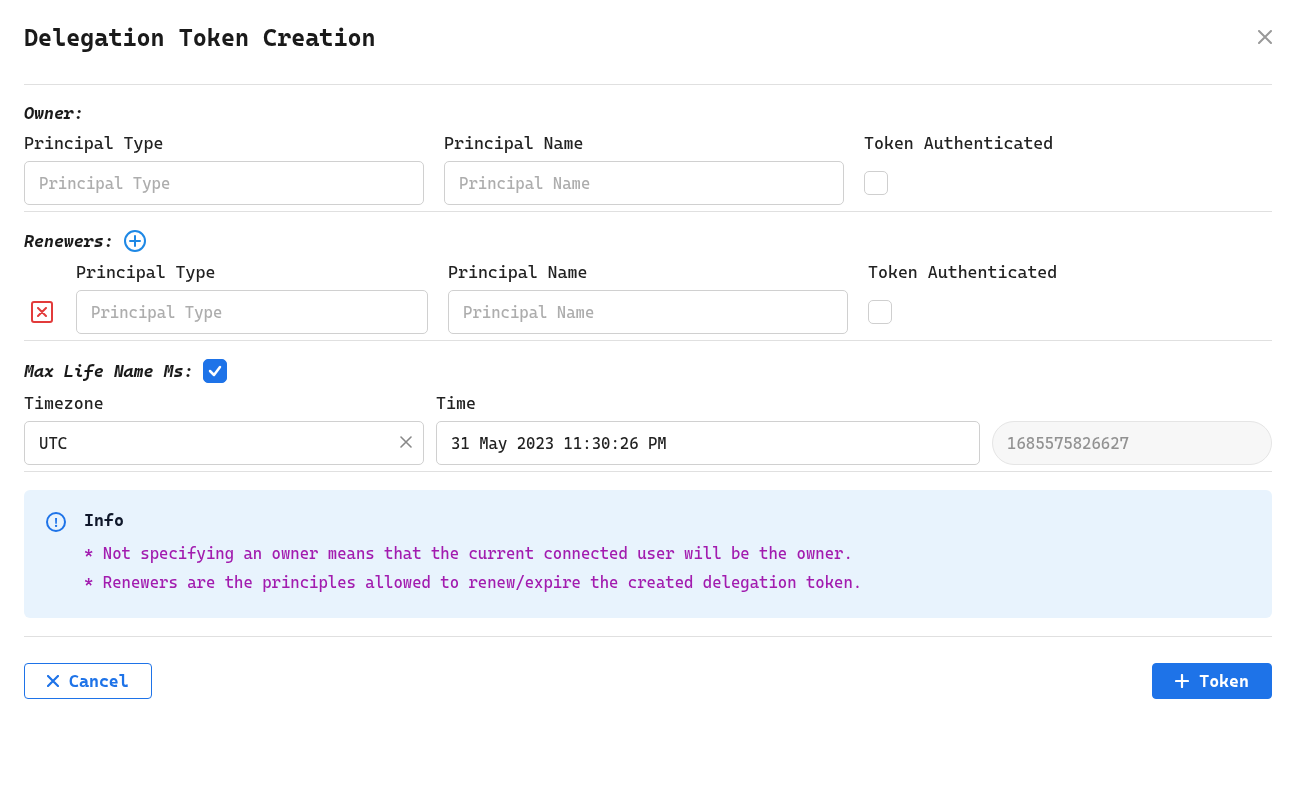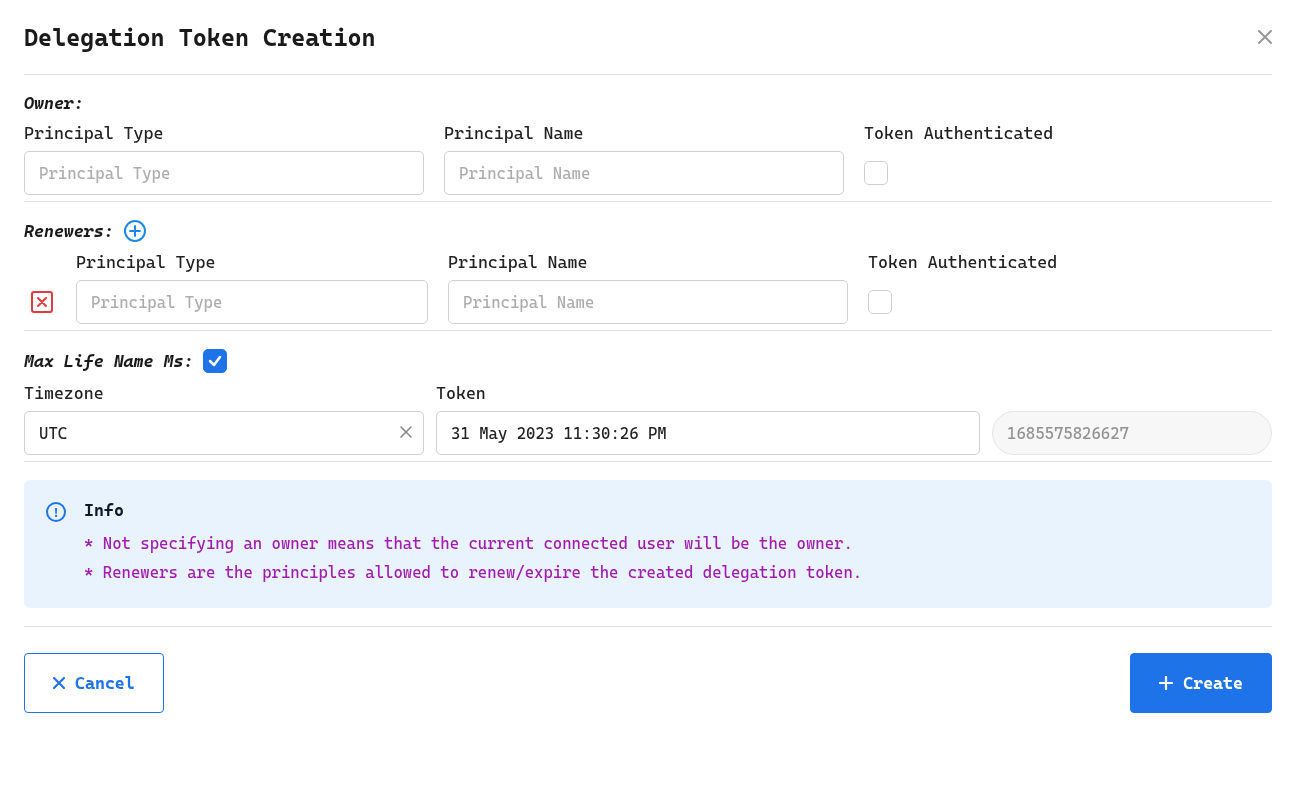--- a/index.html
+++ b/index.html
@@ -8,21 +8,21 @@
     padding: 24px;
     font-family: ui-monospace, "SF Mono", "Cascadia Mono", "Roboto Mono", Menlo, Consolas, monospace;
     font-size: 16px;
     color: #1a1a1a;
     background: #fff;
   }
   .header {
     display: flex;
     justify-content: space-between;
     align-items: center;
-    padding-bottom: 22px;
+    padding-bottom: 32px;
     border-bottom: 1px solid #e0e0e0;
     margin-bottom: 18px;
   }
   .title {
     font-size: 24px;
     font-weight: 700;
   }
   .close-x {
     color: #999;
     cursor: pointer;
@@ -181,23 +181,23 @@
     white-space: pre-line;
   }
   .footer {
     display: flex;
     justify-content: space-between;
     align-items: center;
     padding-top: 26px;
     border-top: 1px solid #e0e0e0;
   }
   .btn {
-    height: 60px;
+    height: 36px;
     border-radius: 4px;
-    padding: 0 28px;
+    padding: 0 22px;
     font-family: inherit;
     font-size: 17px;
     font-weight: 700;
     display: inline-flex;
     align-items: center;
     gap: 10px;
     cursor: pointer;
   }
   .btn-outline {
     background: #fff;
@@ -302,21 +302,21 @@
       <div class="input-with-clear">
         <input type="text" value="UTC" style="">
         <span class="clear">
           <svg width="12" height="12" viewBox="0 0 12 12">
               <path d="M1 1 L11 11 M11 1 L1 11" stroke="currentColor" stroke-width="1.6" stroke-linecap="round"></path>
             </svg>
         </span>
       </div>
     </div>
     <div>
-      <label class="field-label">Token</label>
+      <label class="field-label">Time</label>
       <input type="text" value="31 May 2023 11:30:26 PM" style="">
     </div>
     <div>
       <input type="text" readonly="" value="1685575826627" style="">
     </div>
   </div>
 </div>
 
 <div class="info-box">
   <div class="info-icon">!</div>
@@ -335,15 +335,15 @@
         </svg>
     </span>
     <span>Cancel</span>
   </button>
   <button class="btn btn-primary">
     <span class="btn-icon">
       <svg width="14" height="14" viewBox="0 0 14 14">
           <path d="M7 1 V13 M1 7 H13" stroke="currentColor" stroke-width="2.2" stroke-linecap="round"></path>
         </svg>
     </span>
-    <span>Create</span>
+    <span>Token</span>
   </button>
 </div>
 
 </body></html>

